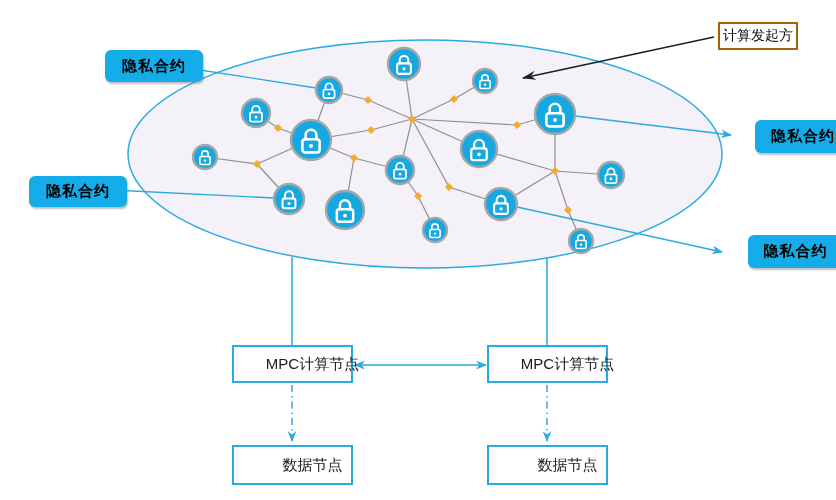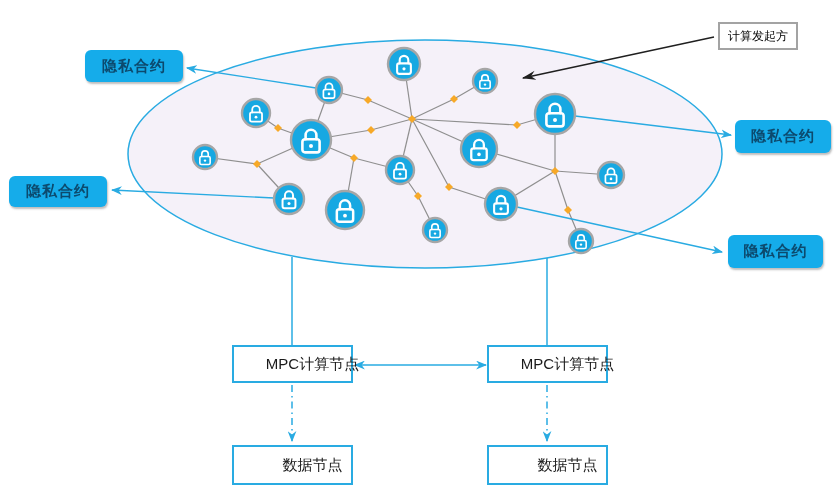--- a/index.html
+++ b/index.html
@@ -1,28 +1,28 @@
 <!DOCTYPE html>
 <html><head>
 <meta charset="utf-8">
 <style>
   html,body{margin:0;padding:0;background:#fff;}
   .stage{position:relative;width:836px;height:500px;background:#fff;overflow:hidden;
          font-family:"Liberation Sans","DejaVu Sans",sans-serif;}
   svg{position:absolute;left:0;top:0;}
   .box{position:absolute;display:flex;align-items:center;justify-content:center;
        box-sizing:border-box;white-space:nowrap;}
-  .pc{background:#15ACEA;color:#0c4a6e;font-weight:bold;font-size:15px;letter-spacing:1px;
-      border-radius:6px;box-shadow:1px 2px 2px rgba(110,110,110,.45);}
+  .pc{background:#15ACEA;color:#000000;font-weight:bold;font-size:15px;letter-spacing:1px;
+      border-radius:6px;box-shadow:1px 2px 2px rgba(110,110,110,.45);margin-left:20px;}
   .pc-tl{left:85px;top:50px;width:98px;height:32px;}
   .pc-l{left:9px;top:176px;width:98px;height:31px;}
   .pc-r{left:735px;top:120px;width:96px;height:33px;}
   .pc-br{left:728px;top:235px;width:95px;height:33px;}
   .init{left:718px;top:22px;width:80px;height:28px;background:#fff;
-        border:2px solid #a3a3a3;color:#000;font-size:12px;}
+        border:2px solid #a16207;color:#000;font-size:14px;}
   .flow{background:#fff;border:2px solid #29ABE2;color:#1a1a1a;font-size:15px;padding-left:40px;}
   .mpc-l{left:232px;top:345px;width:121px;height:38px;}
   .mpc-r{left:487px;top:345px;width:121px;height:38px;}
   .data-l{left:232px;top:445px;width:121px;height:40px;}
   .data-r{left:487px;top:445px;width:121px;height:40px;}
 </style>
 </head>
 <body>
 
 <div class="stage">

